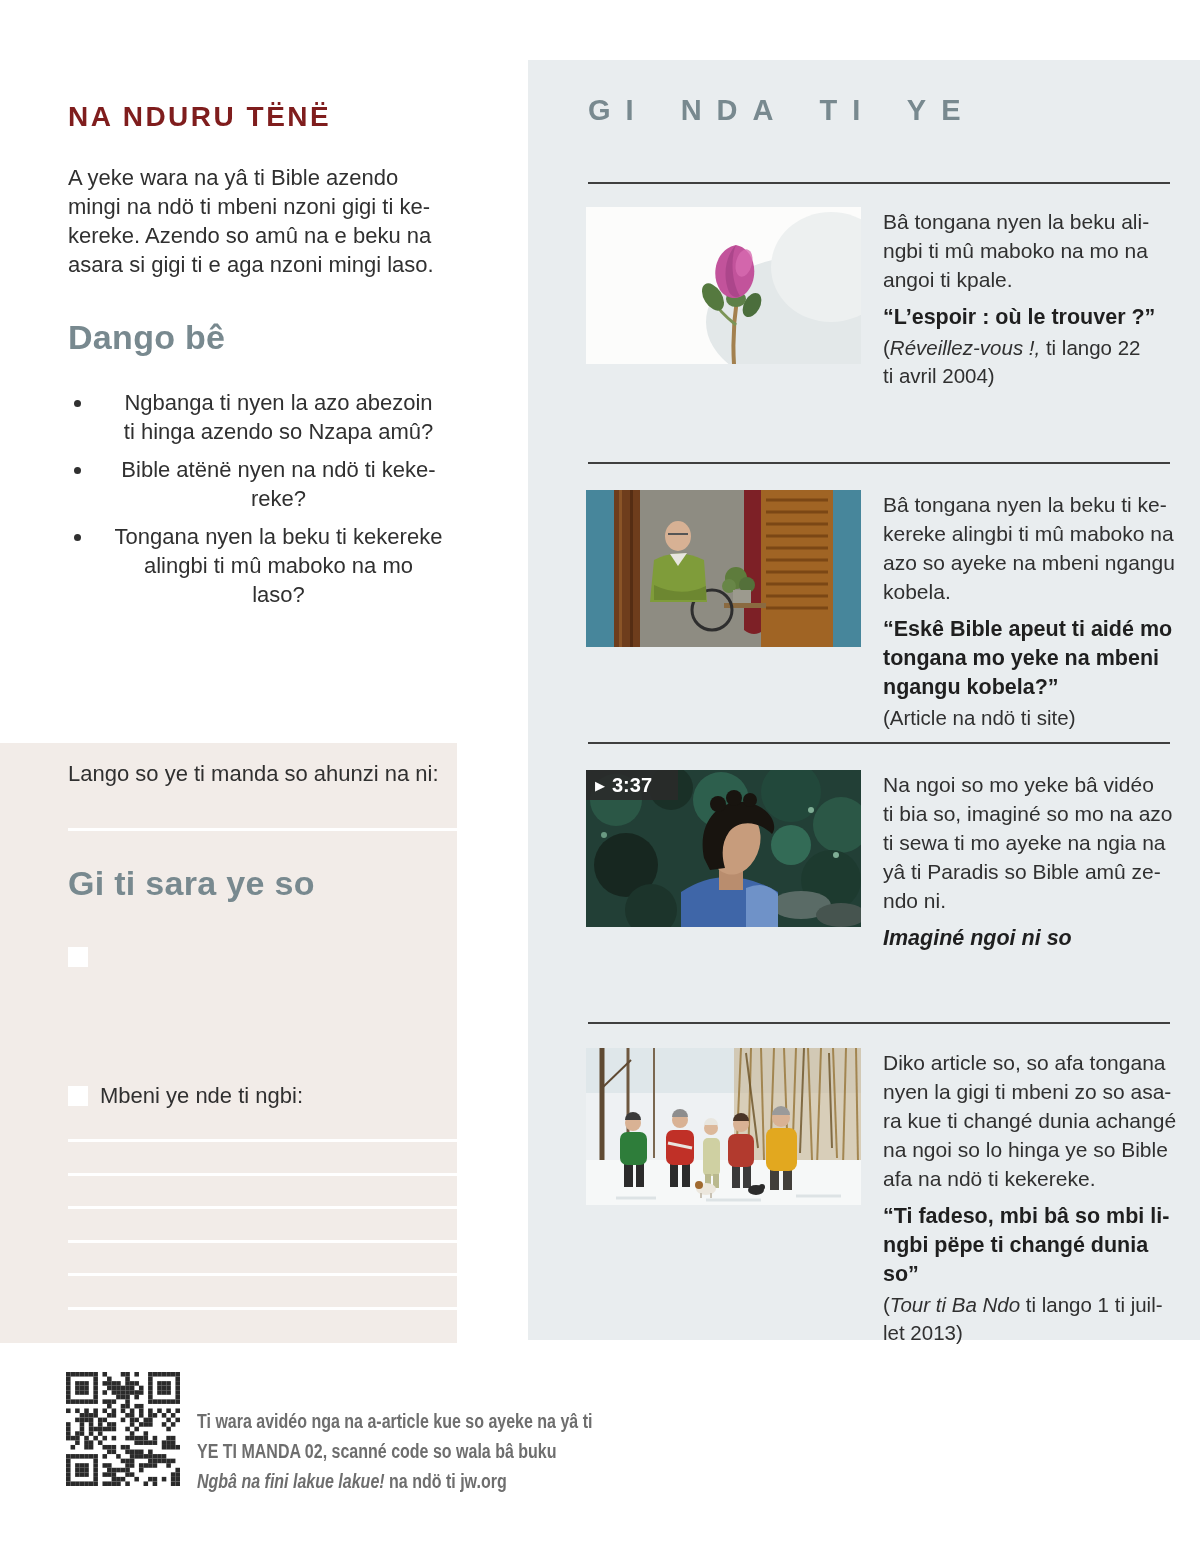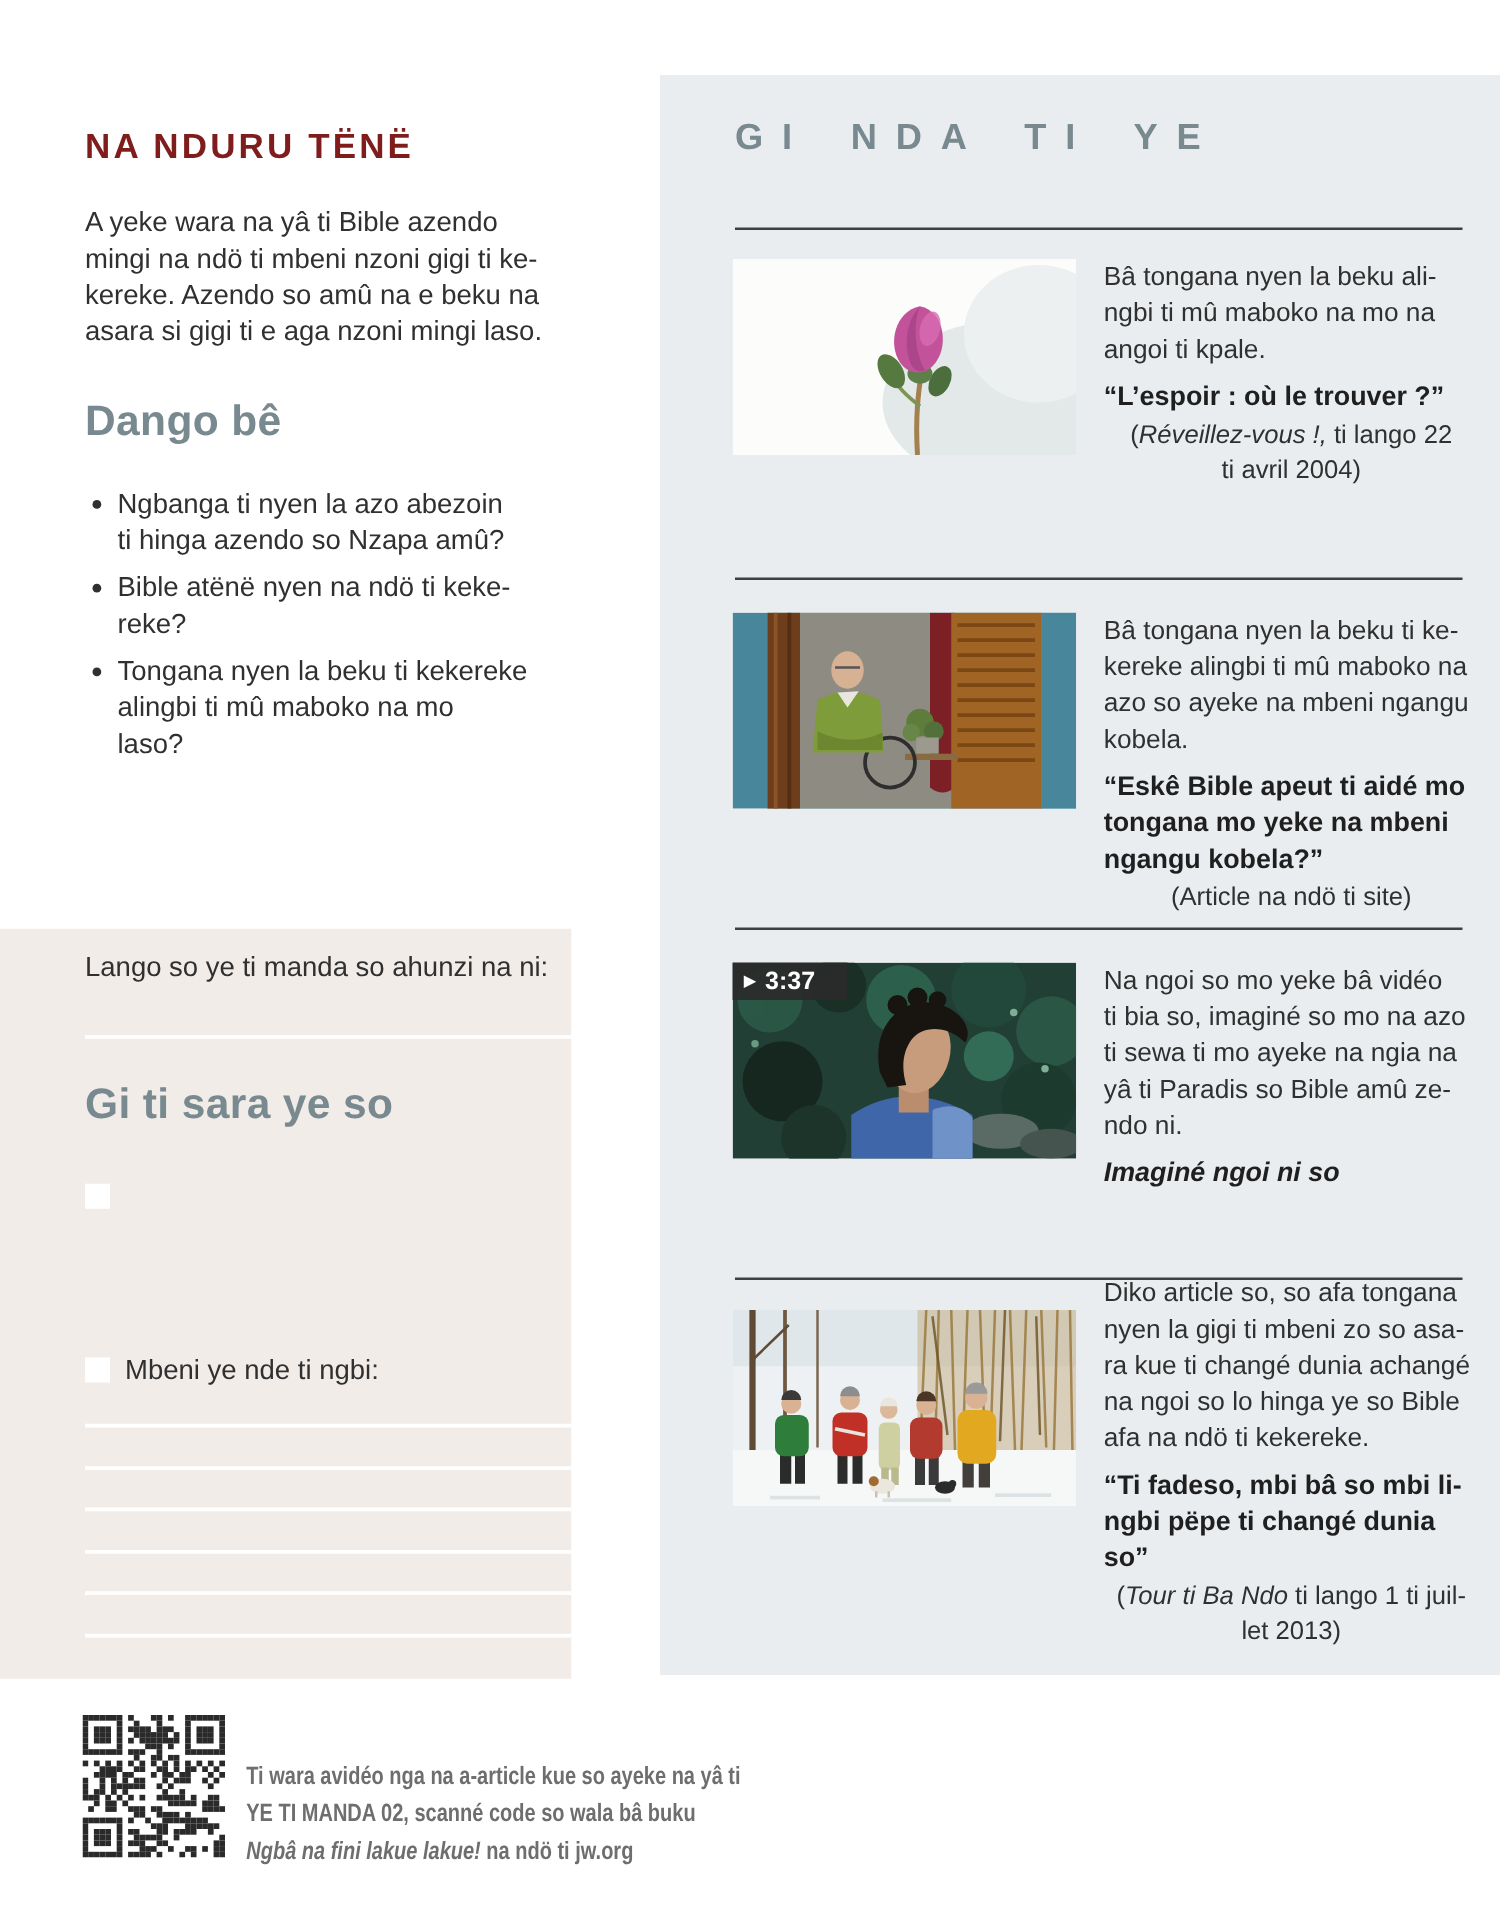--- a/index.html
+++ b/index.html
@@ -7,21 +7,21 @@
         font-family:"Liberation Sans","DejaVu Sans",sans-serif;color:#2f2f2f;overflow:hidden;}
   .abs{position:absolute;}
   .preline{white-space:pre-line;}
 
   
   .h-gold{left:68px;top:101px;font-size:28px;font-weight:bold;letter-spacing:2.5px;color:#7f1d1d;}
   .intro{left:68px;top:163px;width:400px;font-size:22px;line-height:29px;color:#303030;}
   .h-blue{font-size:34px;font-weight:bold;color:#78898f;letter-spacing:0.3px;}
   .h-dango{left:68px;top:318px;}
   .bullets{left:68px;top:388px;width:395px;}
-  .bullets ul{margin:0;padding:0 0 0 26px;}
+  .bullets ul{margin:0;padding:0 0 0 26px;text-align:center;}
   .bullets li{font-size:22px;line-height:29px;margin-bottom:9px;white-space:pre-line;color:#303030;}
 
   
   .notebox{left:0;top:743px;width:457px;height:600px;background:#f2ece8;}
   .box-label{left:68px;top:761px;width:380px;font-size:22px;color:#303030;}
   .wline{left:68px;width:389px;height:3px;background:#ffffff;}
   .h-gisara{left:68px;top:864px;}
   .checkbox{width:20px;height:20px;background:#ffffff;}
   .task-text{font-size:22px;line-height:29px;color:#303030;width:345px;}
 
@@ -35,21 +35,21 @@
   .panel{left:488px;top:60px;width:712px;height:1280px;background:#e9edef;margin-left:40px;}
   .panel-h{left:60px;top:34px;font-size:29px;font-weight:bold;color:#78898f;
            letter-spacing:15px;word-spacing:9px;}
   .rule{left:60px;width:582px;height:2px;background:#3f3f3f;}
   .thumb{left:58px;width:275px;height:157px;overflow:hidden;}
   .thumb svg{display:block;}
   .etext{left:355px;width:300px;}
   .ebody{font-size:21px;line-height:29px;color:#303030;}
   .equote{font-size:21.5px;line-height:29px;font-weight:bold;color:#1f1f1f;margin-top:9px;}
   .equote.italic{font-style:italic;}
-  .ecite{font-size:20.5px;line-height:28px;color:#303030;margin-top:2px;text-align:center;}
+  .ecite{font-size:20.5px;line-height:28px;color:#303030;margin-top:2px;}
   .ecite .it{font-style:italic;}
 
   .badge{position:absolute;width:92px;height:30px;background:rgba(42,42,42,0.88);
          display:flex;align-items:center;color:#ffffff;font-weight:bold;font-size:20px;}
   .badge .tri{font-size:13px;margin:0 7px 0 9px;}
 </style>
 </head>
 <body>
 
 <div id="page">
@@ -604,21 +604,21 @@
           <path d="M186 67 a9 9 0 0 1 18 0 Z" fill="#9a9a9a"></path>
 
         <ellipse cx="120" cy="141" rx="10" ry="6" fill="#ece7dd"></ellipse>
           <circle cx="113" cy="137" r="4" fill="#a06a30"></circle>
         <line x1="115" y1="145" x2="115" y2="150" stroke="#c9c2b4" stroke-width="2"></line>
           <line x1="125" y1="145" x2="125" y2="150" stroke="#c9c2b4" stroke-width="2"></line>
         <ellipse cx="170" cy="142" rx="8" ry="5" fill="#2b2b2b"></ellipse>
           <circle cx="176" cy="139" r="3" fill="#2b2b2b"></circle>
       </svg>
     </div>
-    <div class="abs etext" style="top:960px;">
+    <div class="abs etext" style="top:988px;">
       <div class="ebody preline">Diko article so, so afa tongana
 nyen la gigi ti mbeni zo so asa-
 ra kue ti changé dunia achangé
 na ngoi so lo hinga ye so Bible
 afa na ndö ti kekereke.</div>
       <div class="equote preline">“Ti fadeso, mbi bâ so mbi li-
 ngbi pëpe ti changé dunia so”</div>
       <div class="ecite preline"><span>(</span><span class="it">Tour ti Ba Ndo</span><span> ti lango 1 ti juil-
 let 2013)</span></div>
     </div>

